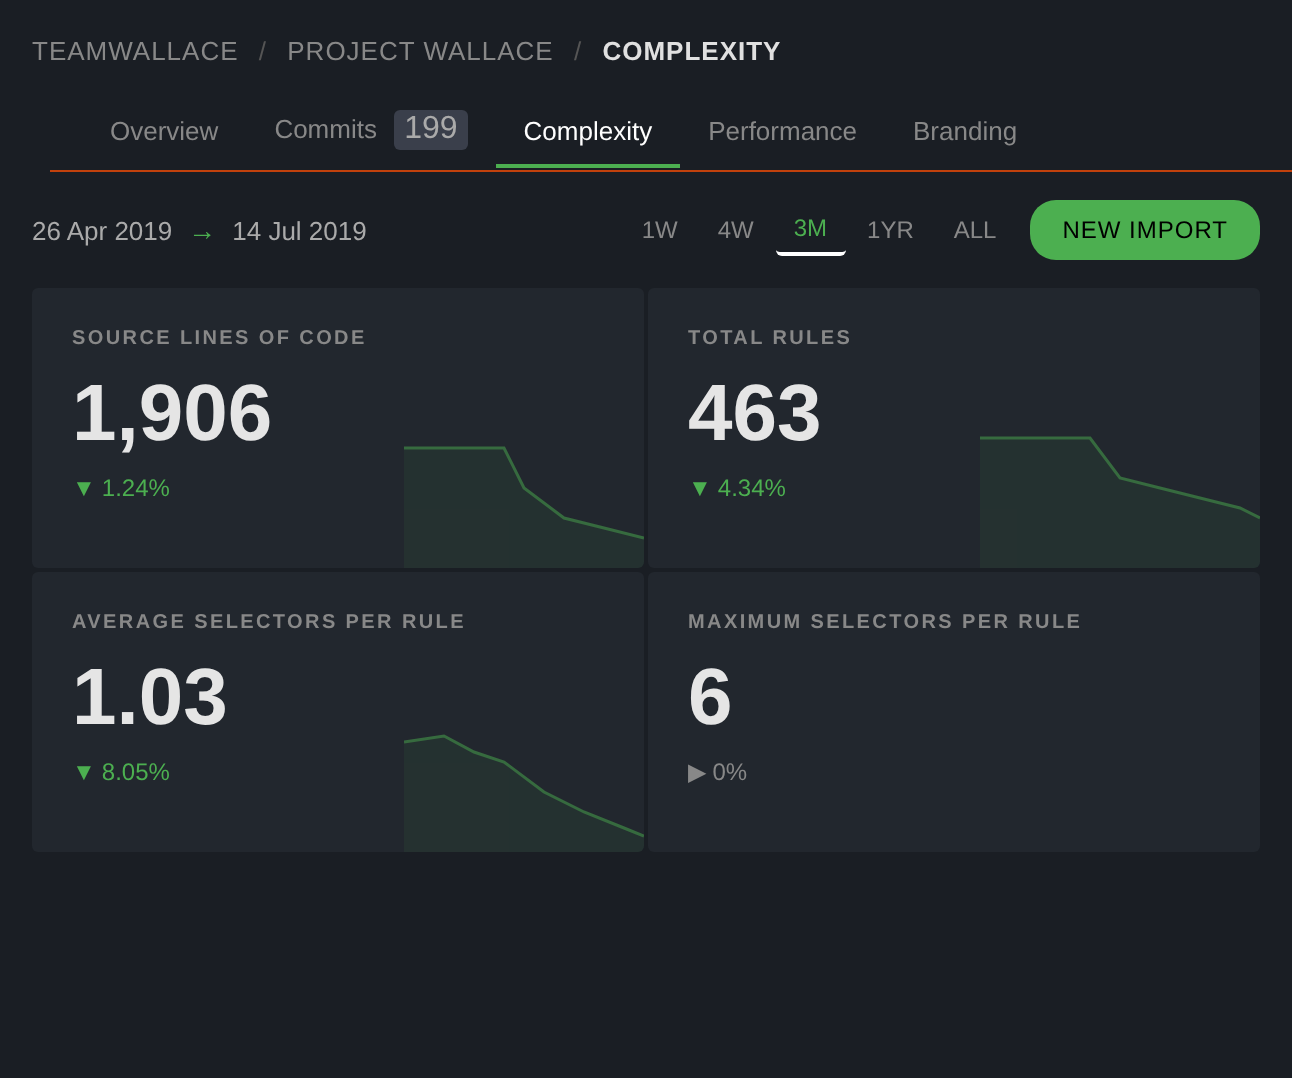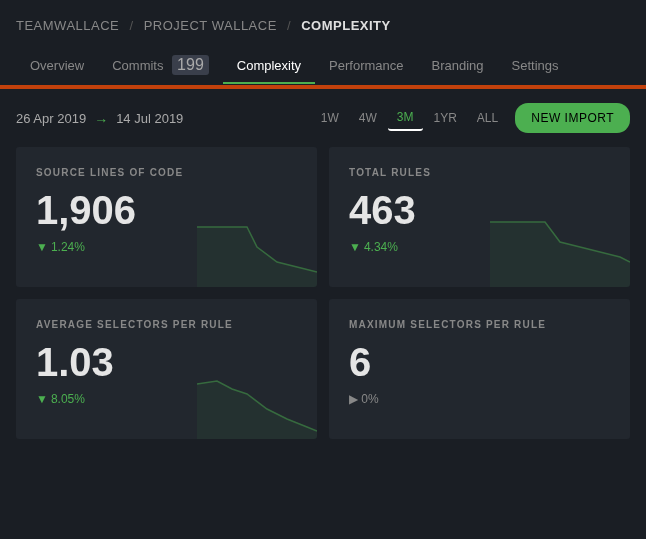--- a/index.html
+++ b/index.html
@@ -25,22 +25,23 @@
     }
     .breadcrumb span.sep {
       margin: 0 6px;
       color: #555;
     }
 
     
     .nav-tabs {
       display: flex;
       align-items: center;
-      border-bottom: 4px solid #c2410c;
+      border-bottom: 1px solid #c2410c;
       padding: 0 16px;
+      margin-left: 25px;
     }
     .nav-tab {
       font-size: 13px;
       color: #888;
       padding: 10px 14px;
       cursor: pointer;
       position: relative;
       white-space: nowrap;
     }
     .nav-tab.active {
@@ -111,21 +112,21 @@
       border: none;
       border-radius: 13px;
       cursor: pointer;
       letter-spacing: 0.5px;
     }
 
     
     .cards-grid {
       display: grid;
       grid-template-columns: 1fr 1fr;
-      gap: 12px;
+      gap: 2px;
       padding: 0 16px 16px;
     }
     .card {
       background: #22272e;
       border-radius: 3px;
       padding: 20px 20px 16px;
       position: relative;
       overflow: hidden;
       min-height: 140px;
     }
@@ -176,21 +177,20 @@
 
 <nav class="nav-tabs">
   <div class="nav-tab">Overview</div>
   <div class="nav-tab">
     <span>Commits</span>
     <span class="badge">199</span>
   </div>
   <div class="nav-tab active">Complexity</div>
   <div class="nav-tab">Performance</div>
   <div class="nav-tab">Branding</div>
-  <div class="nav-tab">Settings</div>
 </nav>
 
 <div class="toolbar">
   <div class="date-range">
     <span>26 Apr 2019</span>
     <span class="date-arrow">→</span>
     <span>14 Jul 2019</span>
   </div>
   <div style="display:flex;align-items:center;gap:8px;justify-content:center;">
     <div class="time-filters">

